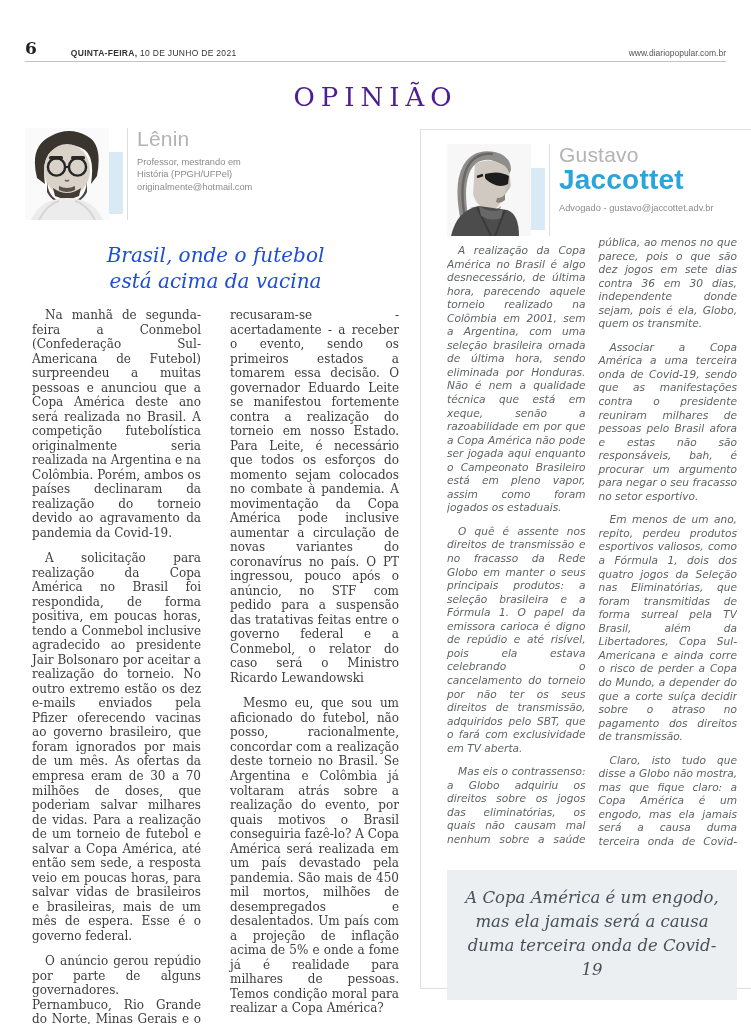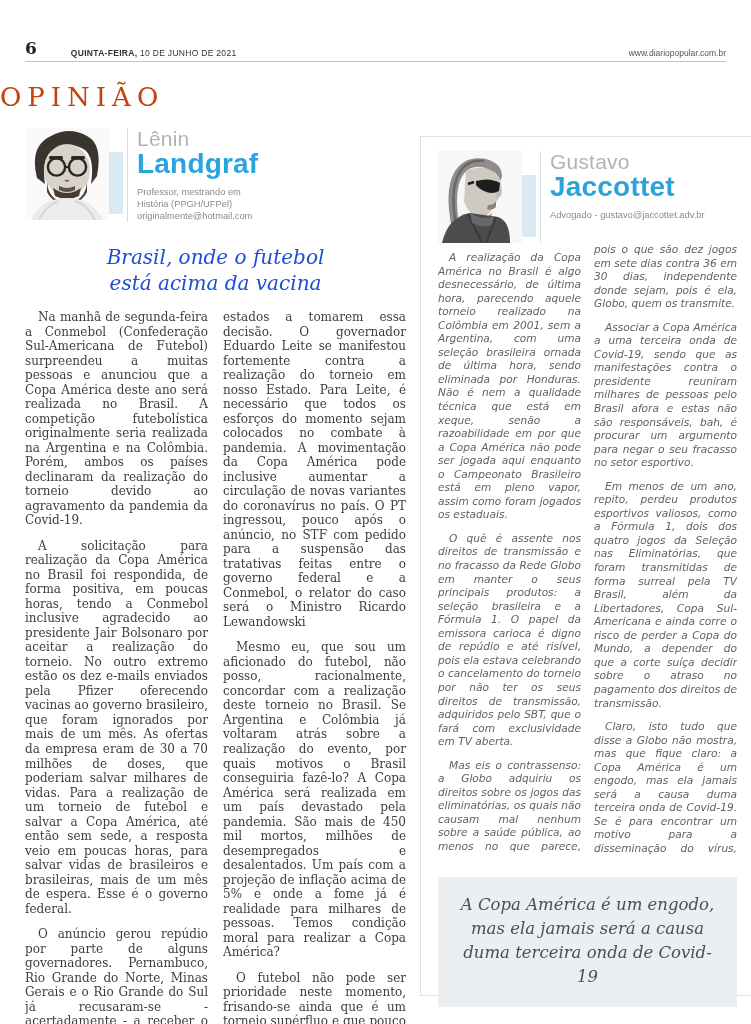--- a/index.html
+++ b/index.html
@@ -10,22 +10,22 @@
   
   .masthead {
     position:absolute; left:25px; right:25px; top:38px; height:20px;
     border-bottom:1px solid #c3c3c3; display:flex; align-items:flex-end; padding-bottom:3px;
   }
   .page-num { font:bold 17px "DejaVu Serif", serif; color:#222; margin-right:10px; }
   .date-line { font-size:8.5px; color:#333; letter-spacing:.3px;margin-left:24px; }
   .date-line .b { font-weight:bold; }
   .site-url { margin-left:auto; font-size:8.5px; color:#555;margin-top:29px; }
   .section-title {
-    position:absolute; left:0; right:0; top:82px; text-align:left;
-    font:400 26px "DejaVu Serif", serif; color:#c2410c; letter-spacing:6px;
+    position:absolute; left:0; right:0; top:82px; text-align:center;
+    font:400 26px "DejaVu Serif", serif; color:#4c1d95; letter-spacing:6px;
   }
   
   .author-row { display:flex; align-items:flex-start; }
   .photo-wrap { position:relative; width:84px; height:92px; flex:none; }
   .photo-square { position:absolute; right:-14px; top:24px; width:38px; height:62px; background:#d9eaf4; }
   .photo-wrap svg { position:relative; z-index:1; display:block; }
   .name-block { border-left:1px solid #ddd; margin-left:18px; padding-left:9px; min-height:92px; }
   .name-first { font-size:21px; color:#b3b3b3; line-height:1.02; letter-spacing:.2px; }
   .name-last  { font-size:28px; font-weight:bold; color:#2aa4dc; line-height:1.05; letter-spacing:.2px; }
   .credentials { margin-top:7px; font-size:9.3px; color:#8a8a8a; line-height:1.3; }
@@ -33,26 +33,26 @@
   
   .article-left { position:absolute; left:25px; top:128px; width:381px; }
   .left-title {
     margin:22px 0 14px; text-align:center;
     font:italic 20px "DejaVu Serif", serif; color:#1d4ed8; line-height:1.3;
   }
   .body-left {
     column-count:2; column-gap:15px; height:746px; overflow:hidden;
     font:12px/1.21 "DejaVu Serif", serif; color:#3d3d3d; text-align:justify;
   }
-  .body-left p { margin:0 0 11px; text-indent:13px; }
+  .body-left p { margin:0 7px 11px; text-indent:13px; }
   
   .article-right {
-    position:absolute; left:420px; top:136px; width:331px; height:860px;
+    position:absolute; left:420px; top:129px; width:331px; height:860px;
     border:1px solid #e0e0e0; border-right:none; box-sizing:border-box;
-    padding:14px 14px 0 17px;
+    padding:14px 14px 0 26px;
   }
   .right-title {
     margin:14px 0 9px; font-style:italic; font-weight:600; font-size:13px;
     color:#3a3a3a; letter-spacing:.4px;
   }
   .body-right {
     column-count:2; column-gap:13px; height:622px; overflow:hidden;
     font-style:italic; font-size:10.6px; line-height:1.28;
     font-family:"DejaVu Sans", sans-serif; color:#5e6165; text-align:justify;
   }
@@ -92,21 +92,20 @@
           <path d="M40 39 L44 39" stroke="#262626" stroke-width="2.2"></path>
           <path d="M40 52 Q42 54 44 52" stroke="#6b6257" stroke-width="1.6" fill="none"></path>
           <path d="M34 58 Q42 62 50 58 L50 62 Q42 66 34 62 Z" fill="#5a5248"></path>
           <rect x="35" y="70" width="14" height="9" fill="#cfc9c0"></rect>
           <path d="M6 92 Q16 70 42 70 Q68 70 78 92 Z" fill="#ececec"></path>
           <path d="M14 92 Q22 76 34 73 M70 92 Q62 76 50 73" stroke="#d6d6d6" stroke-width="2" fill="none"></path>
         </svg>
       </div>
       <div class="name-block">
         <div class="name-first">Lênin</div>
-        <div class="name-last">Landgraf</div>
         <div class="credentials">
           <div>Professor, mestrando em</div>
           <div>História (PPGH/UFPel)</div>
           <div>originalmente@hotmail.com</div>
         </div>
       </div>
     </div>
 
     <div class="left-title">
       <div>Brasil, onde o futebol</div>

